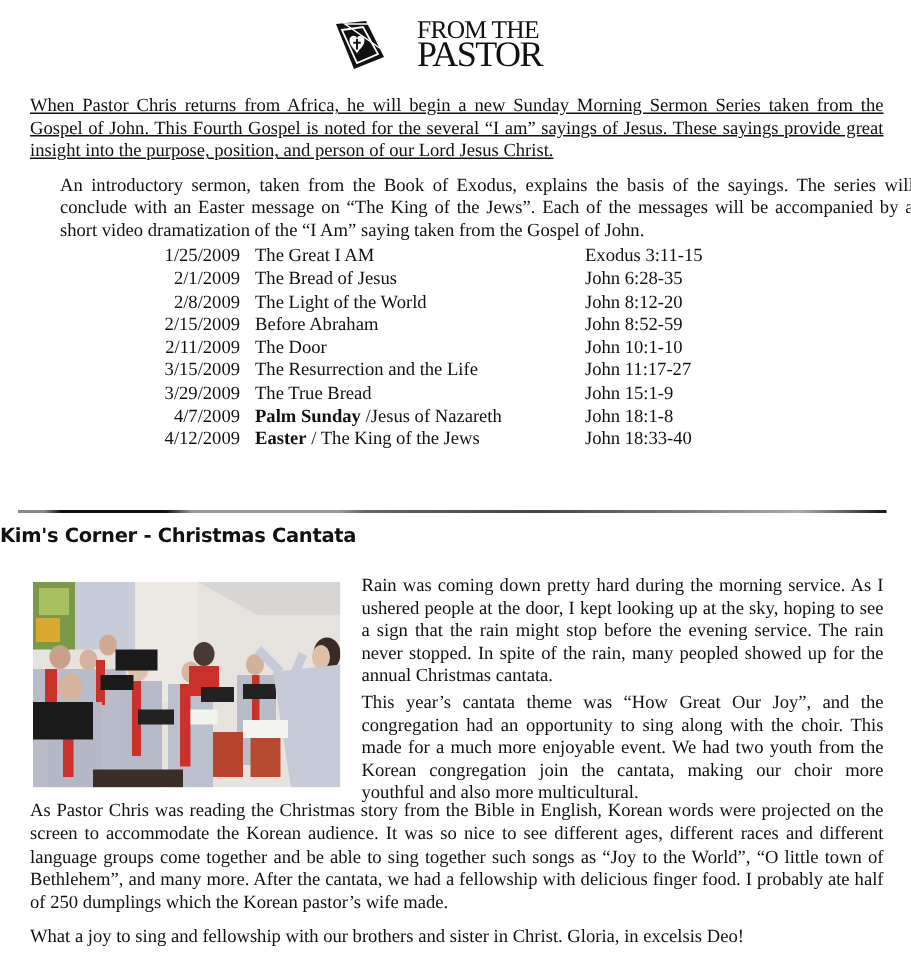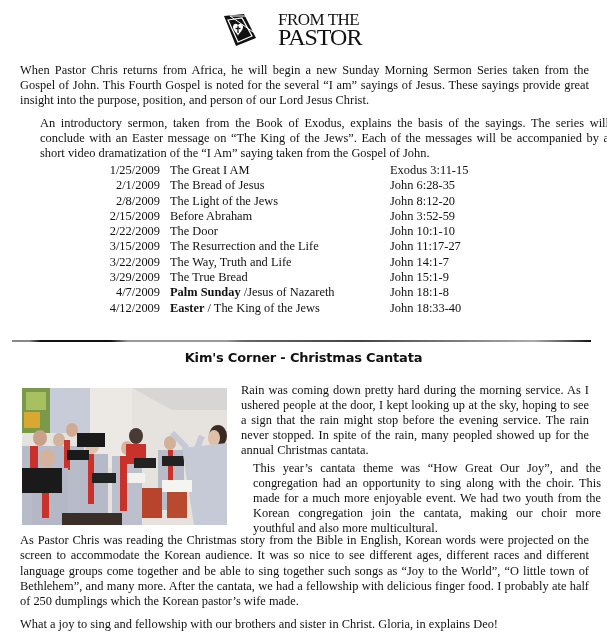--- a/index.html
+++ b/index.html
@@ -34,21 +34,21 @@
   .sched-date { width: 60px; text-align: right; padding-right: 10px; }
   .sched-title { width: 220px; }
   .sched-ref { }
   .sched-row div { display: inline-block; vertical-align: top; white-space: nowrap; }
   b { font-weight: bold; margin-top: 36px; }
   .divider {
     position: absolute; left: 12px; top: 340px; width: 579px; height: 1.5px;
     background: linear-gradient(to right, #888 0%, #888 3%, #111 5%, #111 17%, #999 20%, #999 37%, #666 40%, #444 60%, #888 80%, #aaa 90%, #555 96%, #111 100%);
   }
   .section-title {
-    position: absolute; left: 0; top: 350px; width: 607px; text-align: center;
+    position: absolute; left: 0; top: 350px; width: 607px; text-align: left;
     font-family: "DejaVu Sans", "Liberation Sans", sans-serif;
     font-weight: bold; font-size: 13px; color: #111; letter-spacing: -0.2px;
   }
   .photo {
     position: absolute; left: 22px; top: 388px; width: 205px; height: 137px;
     overflow: hidden;
   }
   .kim-para {
     position: absolute; left: 241px; width: 348px;
     line-height: 15.1px; text-align: justify; margin: 0;
@@ -65,44 +65,41 @@
     <path d="M11,15 C11,11 16,11 16,14 C16,11 21,11 21,15 C21,19 16,22 16,24 C16,22 11,19 11,15 Z" fill="#fff"></path>
     <line x1="16" y1="14" x2="16" y2="21" stroke="#111" stroke-width="1.3"></line>
     <line x1="13.5" y1="16.5" x2="18.5" y2="16.5" stroke="#111" stroke-width="1.3"></line>
   </svg>
   <div class="logo-text">
     <span class="l1">FROM THE</span>
     <span class="l2">PASTOR</span>
   </div>
 </div>
 
-<p class="para" style="top:63px;">When Pastor Chris returns from Africa, he will begin a new Sunday Morning Sermon Series taken from the Gospel of John.  This Fourth Gospel is noted for the several “I am” sayings of Jesus.  These sayings provide great insight into the purpose, position, and person of our Lord Jesus Christ.</p>
+<p class="para" style="top:63px;text-decoration:underline;">When Pastor Chris returns from Africa, he will begin a new Sunday Morning Sermon Series taken from the Gospel of John.  This Fourth Gospel is noted for the several “I am” sayings of Jesus.  These sayings provide great insight into the purpose, position, and person of our Lord Jesus Christ.</p>
 <p class="para" style="top:116px;margin-left:20px;">An introductory sermon, taken from the Book of Exodus, explains the basis of the sayings.  The series will conclude with an Easter message on “The King of the Jews”.   Each of the messages will be accompanied by a short video dramatization of the “I Am” saying taken from the Gospel of John.</p>
 
 <div class="schedule">
   <div class="sched-row">
     <div class="sched-date">1/25/2009</div><div class="sched-title"><b></b><span>The Great I AM</span></div><div class="sched-ref">Exodus 3:11-15</div>
   </div>
   <div class="sched-row">
     <div class="sched-date">2/1/2009</div><div class="sched-title"><b></b><span>The Bread of Jesus</span></div><div class="sched-ref">John 6:28-35</div>
   </div>
   <div class="sched-row">
-    <div class="sched-date">2/8/2009</div><div class="sched-title"><b></b><span>The Light of the Jews</span></div><div class="sched-ref">John 8:12-20</div>
+    <div class="sched-date">2/8/2009</div><div class="sched-title"><b></b><span>The Light of the World</span></div><div class="sched-ref">John 8:12-20</div>
   </div>
   <div class="sched-row">
-    <div class="sched-date">2/15/2009</div><div class="sched-title"><b></b><span>Before Abraham</span></div><div class="sched-ref">John 3:52-59</div>
+    <div class="sched-date">2/15/2009</div><div class="sched-title"><b></b><span>Before Abraham</span></div><div class="sched-ref">John 8:52-59</div>
   </div>
   <div class="sched-row">
-    <div class="sched-date">2/22/2009</div><div class="sched-title"><b></b><span>The Door</span></div><div class="sched-ref">John 10:1-10</div>
+    <div class="sched-date">2/11/2009</div><div class="sched-title"><b></b><span>The Door</span></div><div class="sched-ref">John 10:1-10</div>
   </div>
   <div class="sched-row">
     <div class="sched-date">3/15/2009</div><div class="sched-title"><b></b><span>The Resurrection and the Life</span></div><div class="sched-ref">John 11:17-27</div>
-  </div>
-  <div class="sched-row">
-    <div class="sched-date">3/22/2009</div><div class="sched-title"><b></b><span>The Way, Truth and Life</span></div><div class="sched-ref">John 14:1-7</div>
   </div>
   <div class="sched-row">
     <div class="sched-date">3/29/2009</div><div class="sched-title"><b></b><span>The True Bread</span></div><div class="sched-ref">John 15:1-9</div>
   </div>
   <div class="sched-row">
     <div class="sched-date">4/7/2009</div><div class="sched-title"><b>Palm Sunday</b><span> /Jesus of Nazareth</span></div><div class="sched-ref">John 18:1-8</div>
   </div>
   <div class="sched-row">
     <div class="sched-date">4/12/2009</div><div class="sched-title"><b>Easter</b><span> / The King of the Jews</span></div><div class="sched-ref">John 18:33-40</div>
   </div>
@@ -163,15 +160,15 @@
     <line x1="175" y1="60" x2="180" y2="48" stroke="#c6cad6" stroke-width="6"></line>
 
     <rect x="120" y="100" width="20" height="30" fill="#b8442e"></rect>
     <rect x="145" y="102" width="20" height="28" fill="#b84a30"></rect>
     <rect x="140" y="92" width="30" height="12" fill="#f4f4f0"></rect>
     <rect x="40" y="125" width="60" height="12" fill="#3a2e28"></rect>
   </svg>
 </div>
 
 <p class="kim-para" style="top:383px;">Rain was coming down pretty hard during the morning service.  As I ushered people at the door, I kept looking up at the sky, hoping to see a sign that the rain might stop before the evening service.  The rain never stopped.  In spite of the rain, many peopled showed up for the annual Christmas cantata.</p>
-<p class="kim-para" style="top:461px;margin-left:12px;">This year’s cantata theme was “How Great Our Joy”, and the congregation had an opportunity to sing along with the choir. This made for a much more enjoyable event. We had two youth from the Korean congregation join the cantata, making our choir more youthful and also more multicultural.</p>
+<p class="kim-para" style="top:461px;">This year’s cantata theme was “How Great Our Joy”, and the congregation had an opportunity to sing along with the choir. This made for a much more enjoyable event. We had two youth from the Korean congregation join the cantata, making our choir more youthful and also more multicultural.</p>
 <p class="para" style="top:533px; line-height:15.3px;">As Pastor Chris was reading the Christmas story from the Bible in English, Korean words were projected on the screen to accommodate the Korean audience.  It was so nice to see different ages, different races and different language groups come together and be able to sing together such songs as “Joy to the World”, “O little town of Bethlehem”, and many more.  After the cantata, we had a fellowship with delicious finger food.  I probably ate half of 250 dumplings which the Korean pastor’s wife made.</p>
-<p class="para" style="top:617px;">What a joy to sing and fellowship with our brothers and sister in Christ. Gloria, in explains Deo!</p>
+<p class="para" style="top:617px;">What a joy to sing and fellowship with our brothers and sister in Christ. Gloria, in excelsis Deo!</p>
 
 </body></html>

